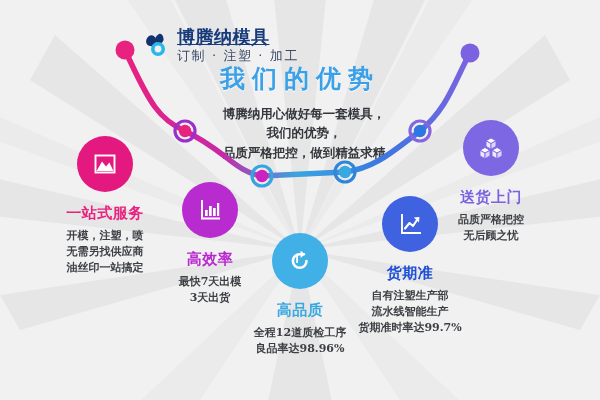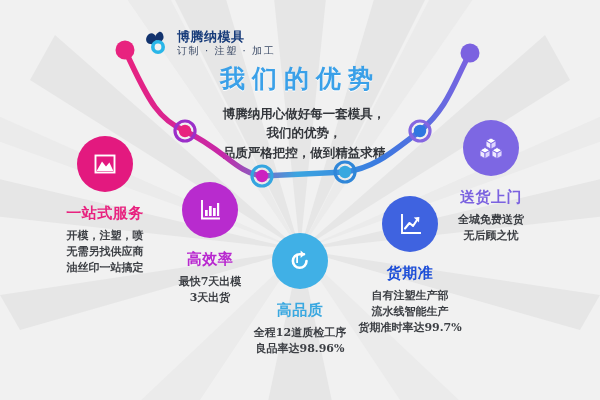--- a/index.html
+++ b/index.html
@@ -10,23 +10,23 @@
   }
   #stage{position:relative;width:600px;height:400px;overflow:hidden;background:#f1f1f1;}
 
   
   #bg-rays{position:absolute;left:0;top:0;width:600px;height:400px;}
 
   
   #logo{position:absolute;left:143px;top:28px;display:flex;align-items:center;gap:4px;}
   #logo .mark{width:30px;height:30px;position:relative;flex:none;}
   #logo .txt{display:flex;flex-direction:column;line-height:1;}
-  #logo .name{font-size:13px;font-weight:bold;color:#173b7a;letter-spacing:.5px;
-              font-family:"DejaVu Sans",sans-serif;}
-  #logo .sub{font-size:10px;color:#3b4a66;letter-spacing:1.6px;margin-top:3px;
+  #logo .name{font-size:18px;font-weight:bold;color:#173b7a;letter-spacing:.5px;
+              font-family:"DejaVu Sans",sans-serif;text-decoration:underline;}
+  #logo .sub{font-size:13px;color:#3b4a66;letter-spacing:1.6px;margin-top:3px;
              font-family:"DejaVu Sans",sans-serif;}
 
   
   #headline{position:absolute;left:0;top:62px;width:600px;text-align:center;}
   #headline .title{
     font-size:25px;font-weight:bold;color:#3aa0e8;letter-spacing:7px;
     font-family:"DejaVu Serif",serif;
     text-shadow:0 1px 0 rgba(255,255,255,.9);
   }
   #headline .sub{
@@ -226,18 +226,18 @@
           <path d="M3 16.3 L8 19.1 L8 24.7 L3 21.9 Z" fill="#efeaff"></path>
           <path d="M13 16.3 L13 21.9 L8 24.7 L8 19.1 Z" fill="#ded5ff"></path>
           <path d="M20 13.5 L25 16.3 L20 19.1 L15 16.3 Z"></path>
           <path d="M15 16.3 L20 19.1 L20 24.7 L15 21.9 Z" fill="#efeaff"></path>
           <path d="M25 16.3 L25 21.9 L20 24.7 L20 19.1 Z" fill="#ded5ff"></path>
         </g>
       </svg>
     </div>
     <div class="ttl" style="color:#7b62e0;">送货上门</div>
     <div class="desc">
-      <div>全城免费送货</div>
+      <div>品质严格把控</div>
       <div>无后顾之忧</div>
     </div>
   </div>
 
 </div>
 
 </body></html>

